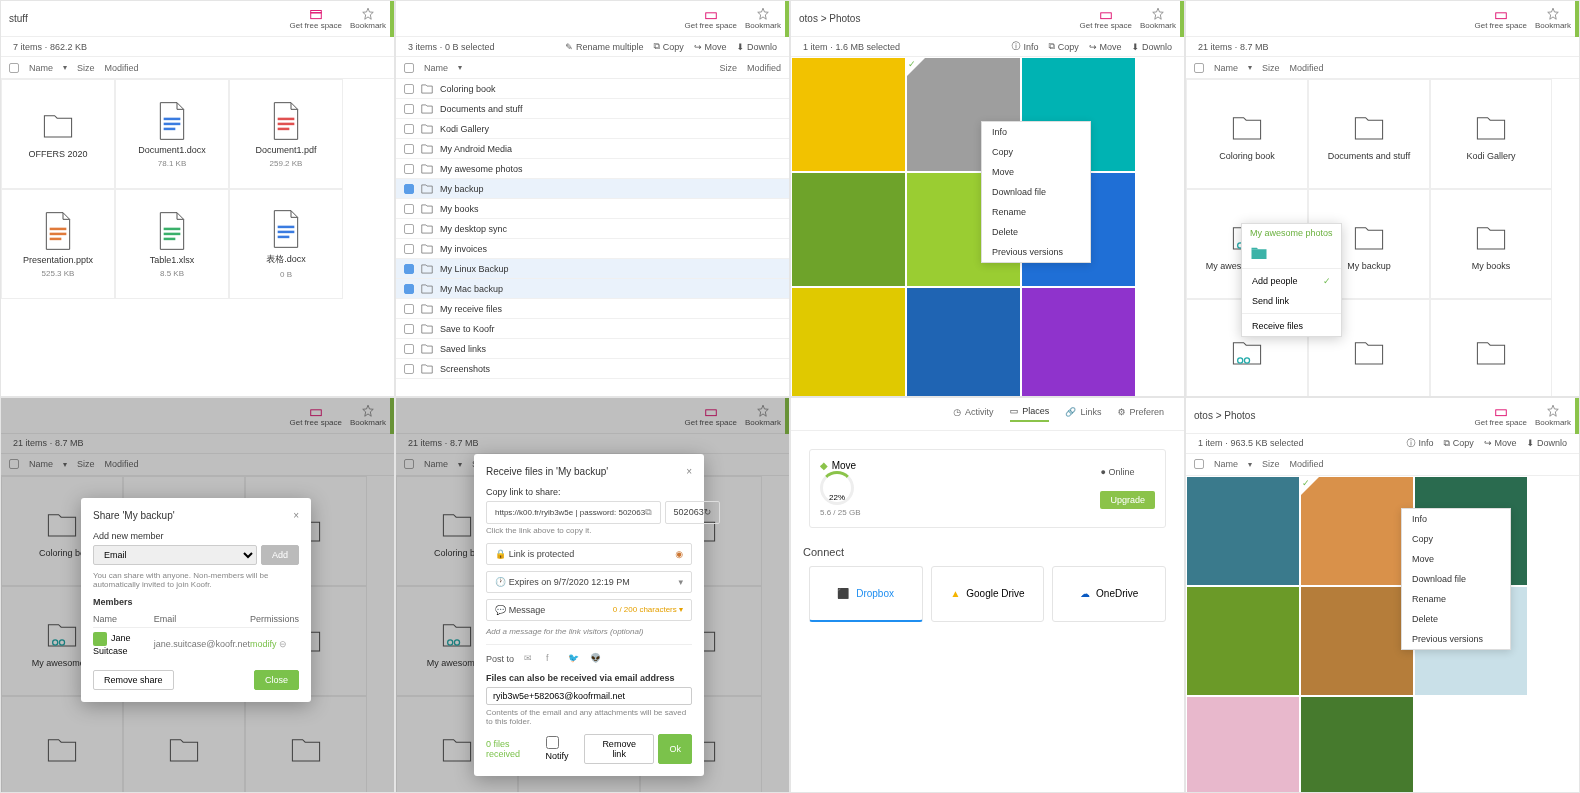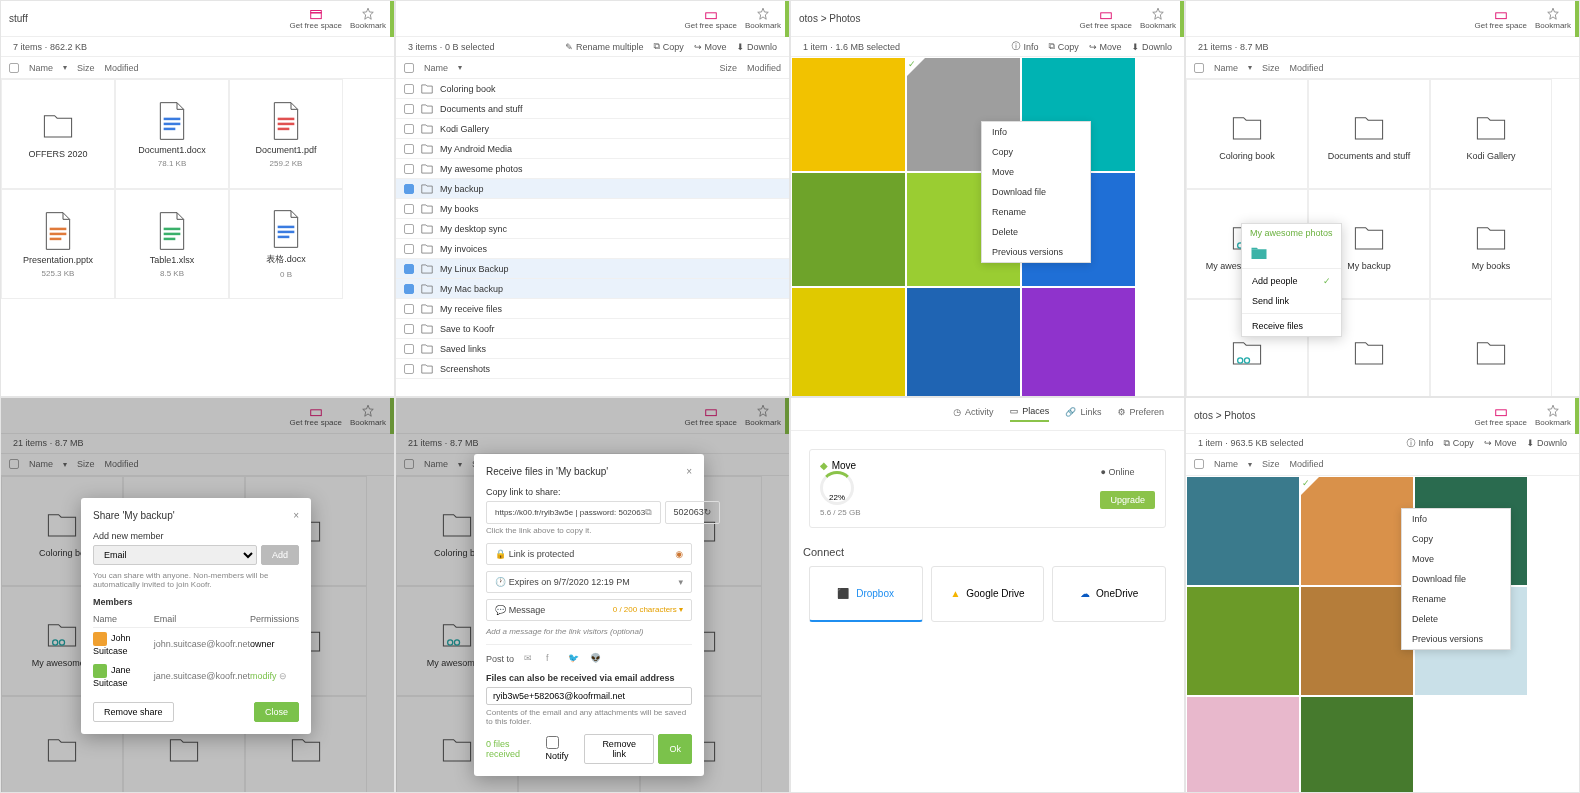--- a/index.html
+++ b/index.html
@@ -595,25 +595,20 @@
     <table>
       <tbody>
             <tr>
               <th>Name</th>
               <th>Email</th>
               <th>Permissions</th>
             </tr>
       </tbody>
           <tbody id="p5-members">
             <tr>
-              <td><span class="avatar" style="background:#f0a030"></span>John Suitcase</td>
-              <td style="color:#777">john.suitcase@koofr.net</td>
-              <td>owner</td>
-            </tr>
-            <tr>
               <td><span class="avatar" style="background:#7bc24b"></span>Jane Suitcase</td>
               <td style="color:#777">jane.suitcase@koofr.net</td>
               <td><span style="color:#7bc24b">modify</span> <span style="color:#aaa">⊖</span></td>
             </tr>
           </tbody>
     </table>
     <div class="btnrow">
       <button class="btn">Remove share</button>
       <button class="btn primary">Close</button>
     </div>

